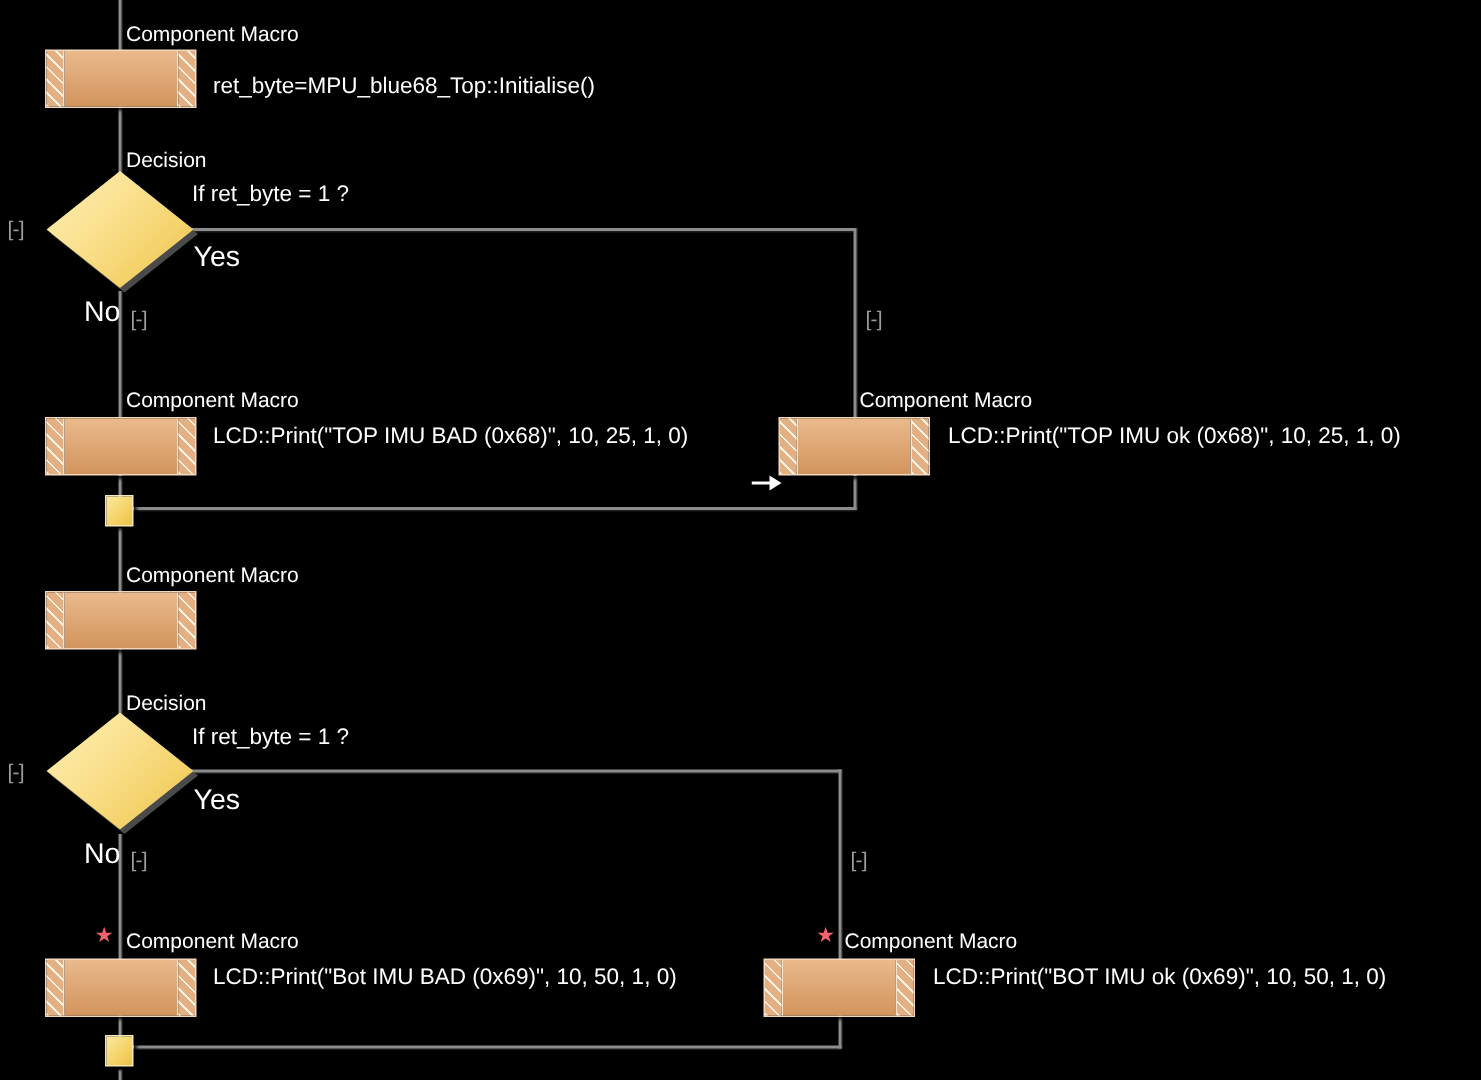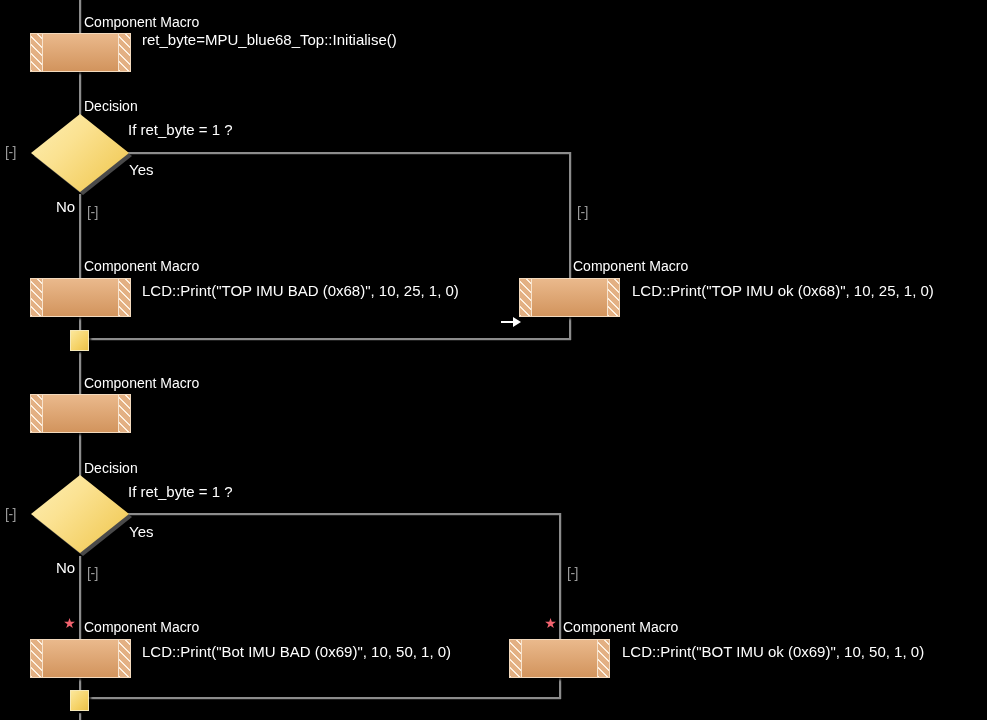--- a/index.html
+++ b/index.html
@@ -100,21 +100,21 @@
   
   .lbl {
     position: absolute;
     color: #ffffff;
     white-space: nowrap;
     font-family: Liberation Sans, sans-serif;
     line-height: 1;
   }
   .lbl.kind  { font-size: 14px; }
   .lbl.code  { font-size: 15px; }
-  .lbl.branch{ font-size: 15px; }
+  .lbl.branch{ font-size: 19px; }
 
   
   .collapse {
     position: absolute;
     color: #9a9a9a;
     font-size: 14px;
     font-family: "Liberation Sans", sans-serif;
     letter-spacing: -0.5px;
     line-height: 1;
     user-select: none;
@@ -169,21 +169,21 @@
   <div class="vline" style="left:559px; top:513px; height:127px;"></div>
   <div class="vline" style="left:559px; top:677px; height:22px;"></div>
   <div class="hline" style="left:88px;  top:697px; width:473px;"></div>
 
   <div class="macro" style="left:30px; top:33px; width:101px;">
     <div class="cap left"></div>
     <div class="body"></div>
     <div class="cap right"></div>
   </div>
   <div class="lbl kind" style="left:84px; top:15px;">Component Macro</div>
-  <div class="lbl code" style="left:142px; top:32px;">ret_byte=MPU_blue68_Top::Initialise()</div>
+  <div class="lbl code" style="left:142px; top:50px;">ret_byte=MPU_blue68_Top::Initialise()</div>
 
   <div class="lbl kind" style="left:84px; top:99px;">Decision</div>
   <div class="lbl code" style="left:128px; top:122px;">If  ret_byte = 1 ?</div>
   <div class="diamond" style="left:31px; top:114px;">
     <div class="shadow"></div>
     <div class="face"></div>
   </div>
   <div class="lbl branch" style="left:129px; top:162px;">Yes</div>
   <div class="lbl branch" style="left:56px;  top:199px;">No</div>
   <div class="collapse" style="left:5px;  top:145px;">[-]</div>

